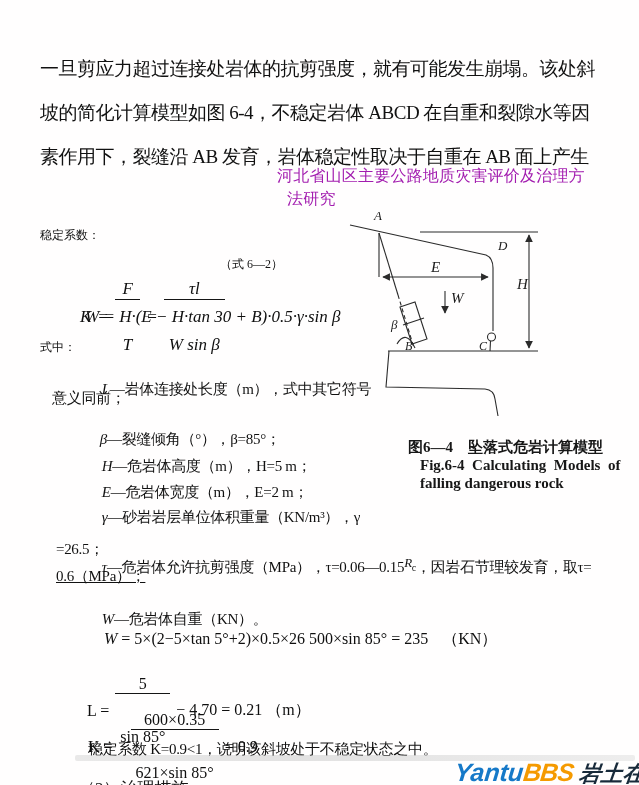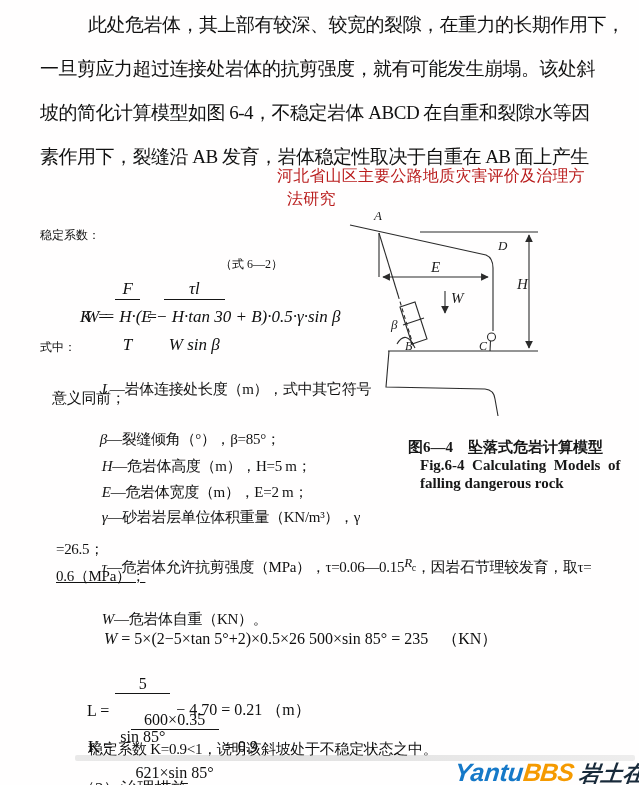--- a/index.html
+++ b/index.html
@@ -3,21 +3,21 @@
 <meta charset="utf-8">
 <style>
   html,body{margin:0;padding:0;background:#ffffff;}
   #page{
     position:relative;width:639px;height:785px;background:#fffefe;
     font-family:"Liberation Serif","DejaVu Serif",serif;color:#151515;
     overflow:hidden;
   }
   .abs{position:absolute;}
   .para-line{font-size:19px;letter-spacing:-0.5px;white-space:pre;color:#111;}
-  .watermark{color:#b91c1c;font-size:16px;font-family:"Liberation Sans","DejaVu Sans",sans-serif;white-space:pre;letter-spacing:0.2px;}
+  .watermark{color:#a21caf;font-size:16px;font-family:"Liberation Sans","DejaVu Sans",sans-serif;white-space:pre;letter-spacing:0.2px;}
   .label-cn{font-size:12px;color:#111;white-space:pre;}
   .sym-line{font-size:15px;letter-spacing:-0.3px;white-space:pre;color:#111;}
   .sym-lead{font-style:italic;font-family:"Liberation Serif",serif;}
   .math{font-style:italic;font-size:17px;white-space:pre;color:#0f0f0f;}
   .mrow{display:inline-flex;align-items:center;gap:6px;}
   .frac{display:inline-block;text-align:center;vertical-align:middle;line-height:1.05;}
   .frac .num{display:block;border-bottom:1.4px solid #151515;padding:0 5px 1px;}
   .frac .den{display:block;padding:1px 5px 0;}
   .calc{font-size:16px;white-space:pre;color:#0f0f0f;}
   .rc{position:relative;top:-5px;font-style:italic;font-size:13px;}
@@ -29,21 +29,20 @@
   .logo .p2{color:#f59a00;font-size:25px;letter-spacing:-1px;}
   .logo .p3{color:#182a3a;font-size:22px;margin-left:6px;}
   .smudge{background:linear-gradient(90deg,#cfcfcf,#bfbfbf 40%,#d9d9d9);opacity:.45;border-radius:2px;}
   svg text{font-family:"Liberation Serif",serif;fill:#1c1c1c;}
 </style>
 </head>
 <body>
 
 <div id="page">
 
-  <div class="abs para-line" style="left:88px;top:12px;">此处危岩体，其上部有较深、较宽的裂隙，在重力的长期作用下，</div>
   <div class="abs para-line" style="left:40px;top:56px;">一旦剪应力超过连接处岩体的抗剪强度，就有可能发生崩塌。该处斜</div>
   <div class="abs para-line" style="left:40px;top:100px;">坡的简化计算模型如图 6-4，不稳定岩体 ABCD 在自重和裂隙水等因</div>
   <div class="abs para-line" style="left:40px;top:144px;">素作用下，裂缝沿 AB 发育，岩体稳定性取决于自重在 AB 面上产生</div>
 
   <div class="abs watermark" style="left:277px;top:166px;">河北省山区主要公路地质灾害评价及治理方</div>
   <div class="abs watermark" style="left:287px;top:189px;">法研究</div>
 
   <div class="abs label-cn" style="left:40px;top:227px;">稳定系数：</div>
 
   <div class="abs mrow math" style="left:80px;top:244px;">

